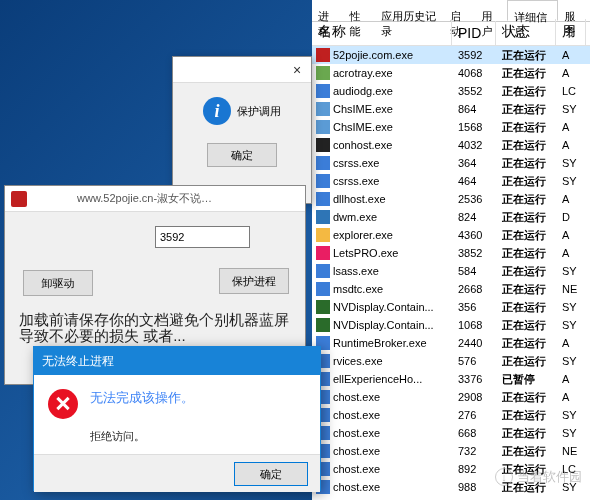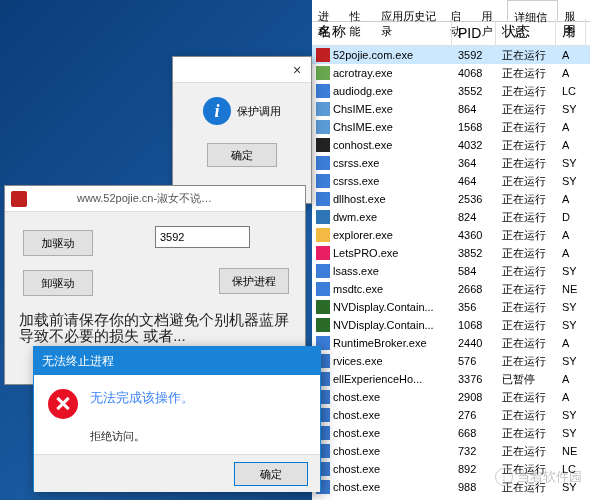--- a/index.html
+++ b/index.html
@@ -15,21 +15,21 @@
 .col-name { width: 140px; }
 .col-pid { width: 44px; }
 .col-status { width: 60px; }
 .col-user { width: 30px; }
 .tm-rows { overflow: hidden; }
 .tm-row { display: flex; height: 18px; align-items: center; font-size: 11px; }
 .tm-row.sel { background: #cce8ff; }
 .tm-row .ico { width: 14px; height: 14px; margin: 0 3px 0 4px; flex-shrink: 0; }
 .tm-row .nm { width: 119px; overflow: hidden; white-space: nowrap; text-overflow: ellipsis; }
 .tm-row .pid { width: 44px; padding-left: 6px; }
-.tm-row .st { width: 60px; padding-left: 6px; }
+.tm-row .st { width: 60px; padding-left: 6px; font-weight: bold; }
 .tm-row .us { width: 30px; padding-left: 6px; overflow: hidden; }
 
 
 .mainwin { position: absolute; left: 4px; top: 185px; width: 302px; height: 200px; background: #f0f0f0; border: 1px solid #888; }
 .mainwin-title { height: 26px; background: #fff; display: flex; align-items: center; padding: 0 6px; font-size: 11px; border-bottom: 1px solid #ddd; color: #555; gap: 44px; }
 .mainwin-title .tico { width: 16px; height: 16px; background: #c02020; margin-right: 6px; border-radius: 2px; }
 .mainwin-body { padding: 14px 14px; position: relative; height: 172px; }
 .btn { background: #e1e1e1; border: 1px solid #adadad; font-size: 11px; padding: 4px 10px; cursor: default; }
 .mainwin .b1 { position: absolute; left: 18px; top: 18px; width: 70px; height: 26px; }
 .mainwin .b2 { position: absolute; left: 18px; top: 58px; width: 70px; height: 26px; }
@@ -275,21 +275,20 @@
     <button class="btn okb">确定</button>
   </div>
 </div>
 
 <div class="mainwin">
   <div class="mainwin-title">
     <span class="tico"></span>
     <span>www.52pojie.cn-淑女不说…</span>
   </div>
   <div class="mainwin-body">
-    <button class="btn b1">加驱动</button>
     <button class="btn b2">卸驱动</button>
     <input class="inp" value="3592" style="">
     <button class="btn b3">保护进程</button>
     <div class="msg">加载前请保存你的文档避免个别机器蓝屏导致不必要的损失
 或者...</div>
   </div>
 </div>
 
 <div class="errdlg">
   <div class="errdlg-title">

